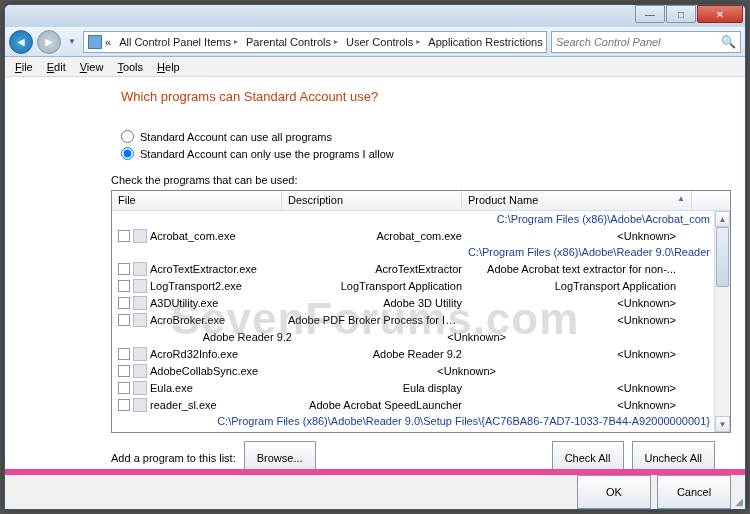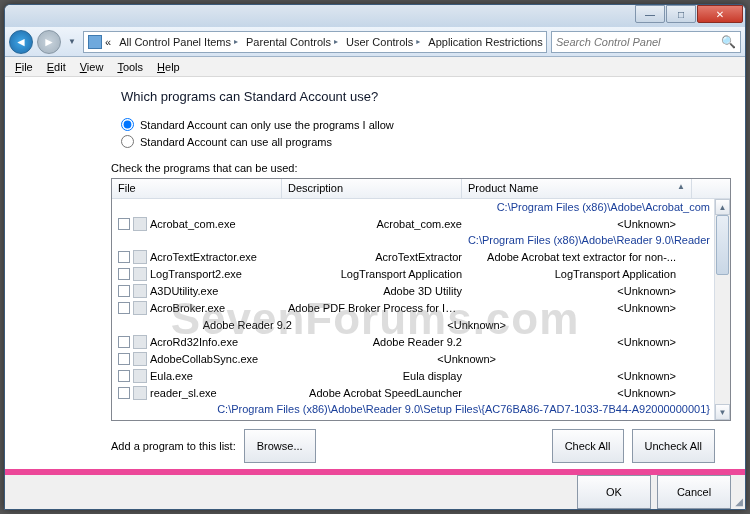--- a/index.html
+++ b/index.html
@@ -17,21 +17,21 @@
 .addrbox .seg .chev { color: #5a6f85; font-size: 8px; }
 .addrbox .icon-sm { width: 14px; height: 14px; background: #6fa9dd; border: 1px solid #3f7ab0; }
 .addrbox .refresh { margin-left: auto; width: 22px; text-align: center; border-left: 1px solid #c4d2e1; color: #4a6078; font-size: 11px; }
 .searchbox { width: 190px; height: 22px; background: #fff; border: 1px solid #8fa6bd; display: flex; align-items: center; padding: 0 4px; gap: 4px; }
 .searchbox input { border: none; outline: none; font-size: 11px; font-style: italic; color: #888; width: 100%; background: transparent; }
 .searchbox .mag { color: #2a6ab0; font-size: 12px; }
 .menubar { height: 20px; background: #f2f2f2; border-bottom: 1px solid #d9d9d9; display: flex; align-items: center; padding: 0 4px; gap: 2px; }
 .menuitem { font-size: 11px; padding: 1px 6px; }
 .menuitem u { text-decoration: underline; }
 .content { padding: 12px 30px 0 116px; }
-.heading { color: #0f172a; font-size: 13px; margin-bottom: 14px; }
+.heading { color: #c2410c; font-size: 13px; margin-bottom: 26px; }
 .radiorow { display: flex; align-items: center; gap: 6px; font-size: 11px; margin-bottom: 4px; }
 .radiorow input { width: 13px; height: 13px; }
 .label { font-size: 11px; margin-top: 14px; margin-left: -10px; }
 .listbox { margin-left: -10px; margin-top: 4px; width: 620px; height: 243px; border: 1px solid #828790; background: #fff; overflow: hidden; position: relative; }
 .listhead { height: 20px; background: linear-gradient(#fdfdfe,#edf1f6); border-bottom: 1px solid #d6dde6; display: flex; font-size: 11px; }
 .listhead .col { padding: 3px 6px; border-right: 1px solid #d6dde6; }
 .col.c1 { width: 170px; }
 .col.c2 { width: 180px; }
 .col.c3 { width: 230px; }
 .listhead .sort { float: right; font-size: 8px; color: #5a6f85; }
@@ -102,26 +102,26 @@
     <span class="menuitem"><u>F</u>ile</span>
     <span class="menuitem"><u>E</u>dit</span>
     <span class="menuitem"><u>V</u>iew</span>
     <span class="menuitem"><u>T</u>ools</span>
     <span class="menuitem"><u>H</u>elp</span>
   </div>
 
   <div class="content">
     <div class="heading">Which programs can Standard Account use?</div>
     <label class="radiorow">
+      <input type="radio" name="r" style="">
+      <span>Standard Account can use all programs</span>
+    </label>
+    <label class="radiorow">
       <input type="radio" name="r" checked="" style="">
       <span>Standard Account can only use the programs I allow</span>
-    </label>
-    <label class="radiorow">
-      <input type="radio" name="r" style="">
-      <span>Standard Account can use all programs</span>
     </label>
 
     <div class="label">Check the programs that can be used:</div>
 
     <div class="listbox">
       <div class="listhead">
         <div class="col c1"><span>File</span></div>
         <div class="col c2"><span>Description</span></div>
         <div class="col c3"><span>Product Name</span><span class="sort">▲</span></div>
       </div>

